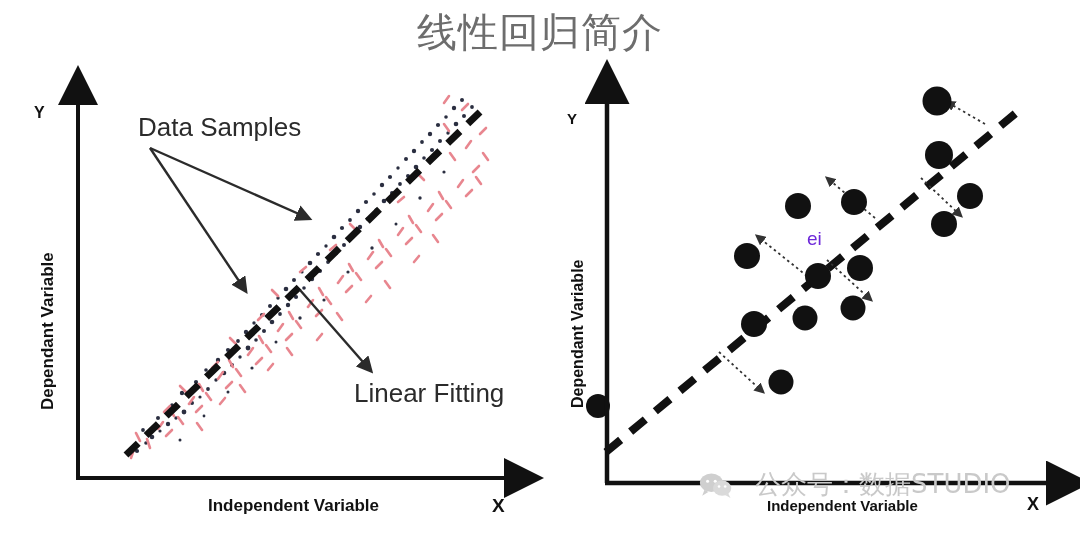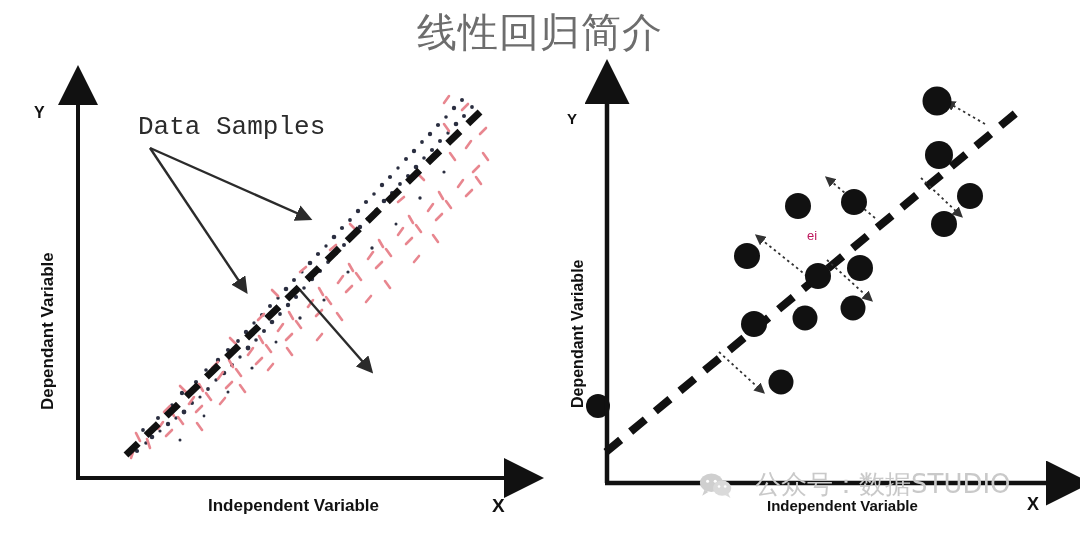--- a/index.html
+++ b/index.html
@@ -36,28 +36,28 @@
     transform:rotate(-90deg);
     transform-origin:left top;
     white-space:nowrap;
   }
 
   .callout{
     position:absolute;
     color:#2b2b2b;
     font-size:26px;
     white-space:nowrap;
-    font-family:Liberation Mono, monospace;
+    font-family:Liberation Sans, sans-serif;
   }
 
   .ei-label{
     position:absolute;
     font-weight:normal;
-    font-size:13px;
-    color:#be185d;
+    font-size:19px;
+    color:#6d28d9;
     font-family:"Liberation Sans","DejaVu Sans",sans-serif;
   }
 
   .watermark{
     position:absolute;
     display:flex;align-items:center;gap:22px;
     color:#c9c9c9;
     font-size:26px;
     white-space:nowrap;
     font-family:"DejaVu Sans","Liberation Sans",sans-serif;
@@ -277,20 +277,21 @@
     <div class="axis-name" style="left:34px;top:104px;font-size:16px;">Y</div>
 
     <div class="axis-name ylab-rot" style="left:38px;top:410px;font-size:17px;">Dependant Variable</div>
 
     <div class="axis-name" style="left:208px;top:496px;font-size:17px;">Independent Variable</div>
 
     <div class="axis-name" style="left:492px;top:495px;font-size:19px;">X</div>
 
     <div class="callout" style="left:138px;top:112px;">Data Samples</div>
 
+    <div class="callout" style="left:354px;top:378px;">Linear Fitting</div>
   </div>
 
   <div class="panel" id="panel-right">
 
     <svg class="svg-layer" width="535" height="533" viewBox="0 0 535 533">
       <defs>
         <marker id="axArrowR" markerWidth="12" markerHeight="12" refX="2" refY="5" orient="auto" markerUnits="strokeWidth">
           <path d="M0,0 L10,5 L0,10 z" fill="#111"></path>
         </marker>
         <marker id="resArrowR" markerWidth="6" markerHeight="6" refX="4.5" refY="3" orient="auto" markerUnits="strokeWidth">

